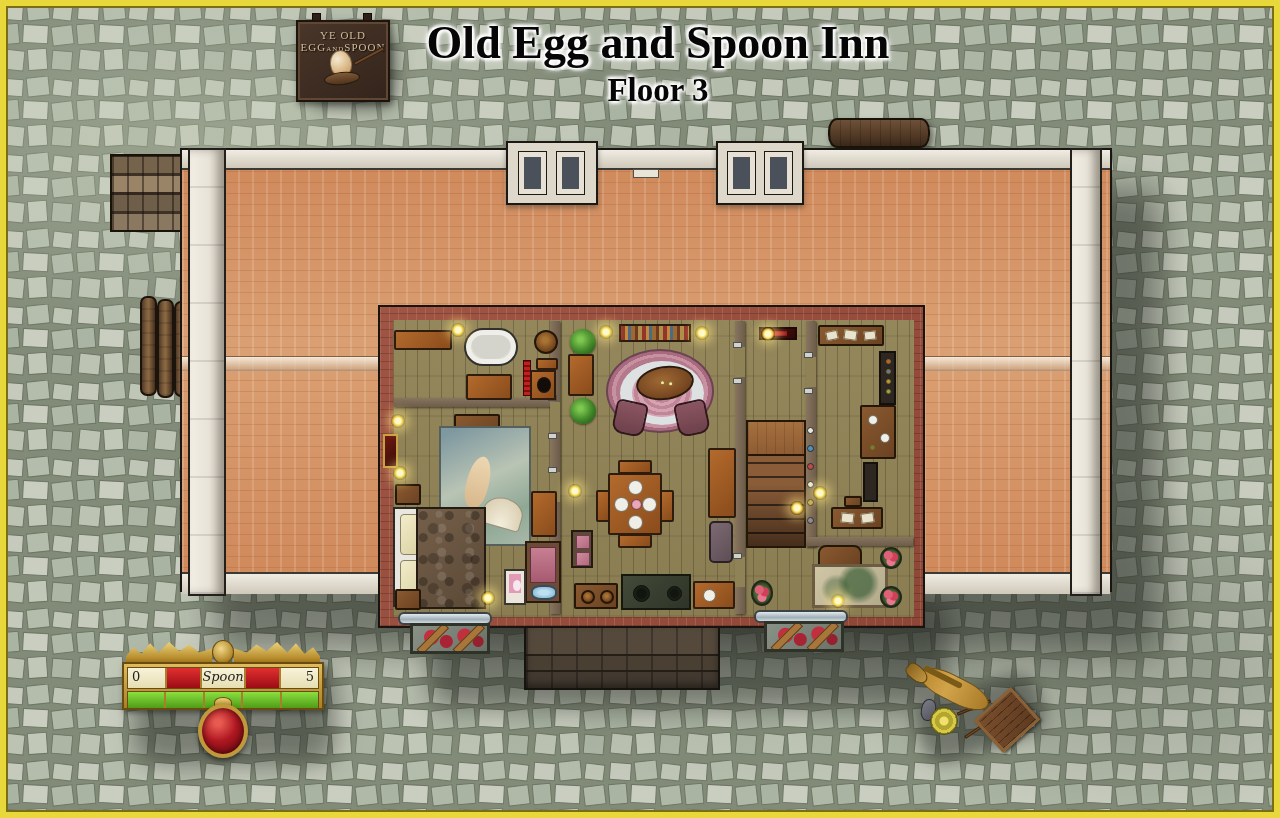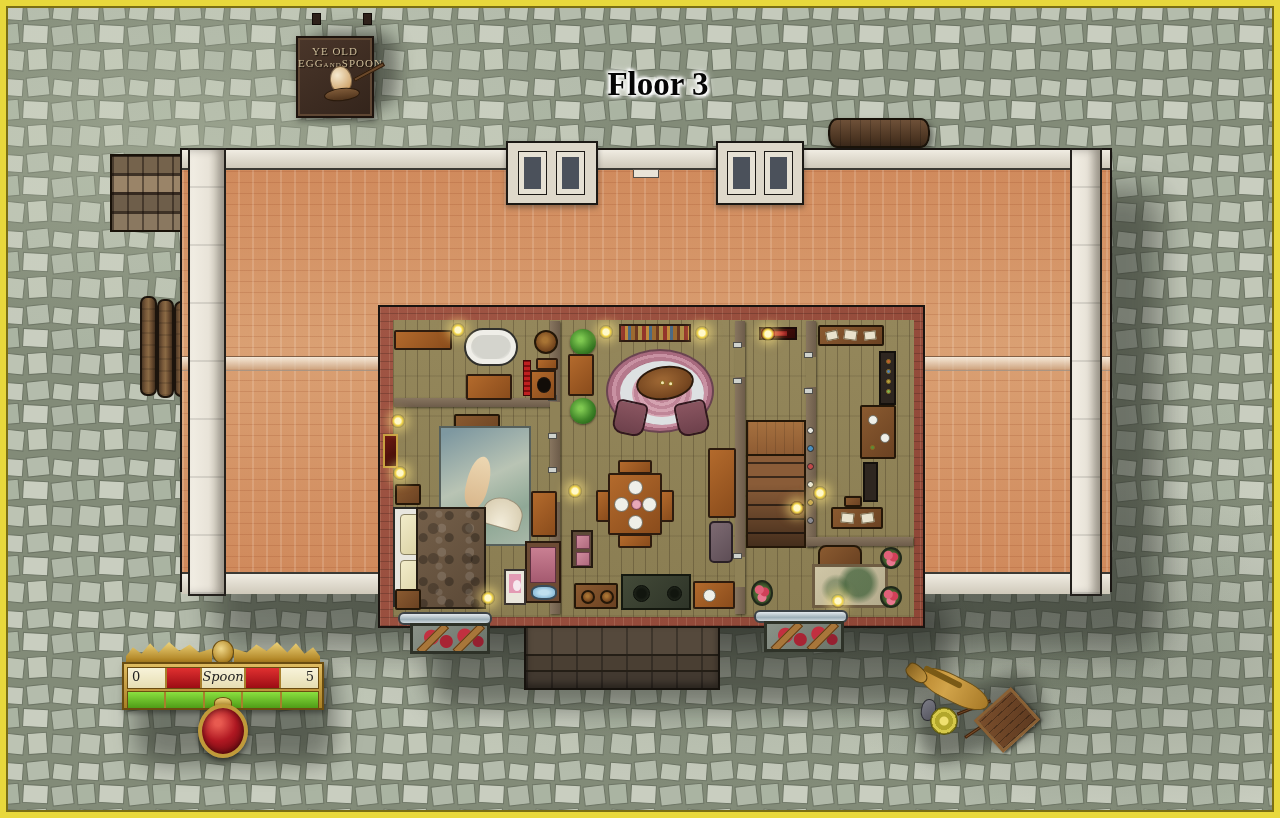--- a/index.html
+++ b/index.html
@@ -132,35 +132,35 @@
     box-shadow:inset 0 -4px 7px rgba(0,0,0,0.4);}
   .roller{z-index:5;background:linear-gradient(180deg,#e3e9ec,#9fb0b8 60%,#cfd8dc);border:2px solid #3c4246;border-radius:6px;}
   .fbox{z-index:5;overflow:hidden;border:3px solid #2e3228;background:
     radial-gradient(circle at 25% 45%,#c23040 0 7px,transparent 8px),
     radial-gradient(circle at 45% 62%,#a82434 0 6px,transparent 7px),
     radial-gradient(circle at 70% 40%,#c23040 0 7px,transparent 8px),
     radial-gradient(circle at 88% 62%,#952030 0 5px,transparent 6px),
     linear-gradient(135deg,#8a9288,#6a7268);}
   .strap{top:-6px;width:8px;height:150%;background:#a8763a;border:1px solid #5e3c16;transform:rotate(45deg);}
   
-  .sign{left:296px;top:36px;width:78px;height:82px;z-index:7;border:2px solid #1e140e;
+  .sign{left:296px;top:20px;width:94px;height:82px;z-index:7;border:2px solid #1e140e;
     background:linear-gradient(145deg,#4a362a,#33241b);box-shadow:inset 0 0 0 2px #5f4734,2px 3px 6px rgba(30,32,28,0.5);}
   .sign-tab{top:13px;width:9px;height:12px;background:#2e211a;border:1px solid #120c08;z-index:7;}
   .sign-text{width:100%;text-align:center;color:#cdbd9a;font-family:"Liberation Serif",serif;
     text-shadow:1px 1px 1px #120c06;letter-spacing:1px;}
   .egg{left:32px;top:28px;width:22px;height:28px;border-radius:50%;transform:rotate(-8deg);
     background:radial-gradient(circle at 35% 30%,#f5ead0,#cfa36a 75%,#96683a);border:1px solid rgba(50,34,18,0.5);}
   .spoon-bowl{left:26px;top:50px;width:36px;height:13px;border-radius:50%;transform:rotate(-6deg);
     background:linear-gradient(180deg,#7e5a38,#50341c);border:1px solid #2a1a0c;}
   .spoon-handle{left:56px;top:40px;width:34px;height:4px;background:#6a482a;border:1px solid #2a1a0c;
     transform:rotate(-28deg);transform-origin:left center;}
   .title-main{left:398px;top:16px;width:520px;text-align:center;z-index:7;
     font-weight:bold;font-size:46px;color:#060606;
     text-shadow:0 0 4px #fff,0 0 4px #fff,2px 2px 3px #fff,-2px -2px 3px #fff,0 0 9px #fff;}
-  .title-sub{left:398px;top:66px;width:520px;text-align:center;z-index:7;
+  .title-sub{left:398px;top:72px;width:520px;text-align:center;z-index:7;
     font-weight:bold;font-size:33px;color:#060606;
     text-shadow:0 0 4px #fff,0 0 4px #fff,2px 2px 3px #fff,-2px -2px 3px #fff,0 0 8px #fff;}
   
   .wing{z-index:7;background:linear-gradient(180deg,#ecd27a,#b08424 70%,#8a6418);
     clip-path:polygon(0 55%,8% 20%,18% 45%,28% 5%,38% 40%,50% 0,62% 35%,74% 10%,85% 40%,100% 25%,100% 100%,0 100%);}
   .wing-head{z-index:7;border-radius:50%;background:radial-gradient(circle at 40% 35%,#f0d88a,#b08424 70%,#7c5a14);border:1px solid #6a4c10;}
   .scale-frame{left:122px;top:662px;width:202px;height:48px;z-index:8;padding:3px;
     background:linear-gradient(180deg,#dfbb60,var(--scale-gold,#a87f24));
     border:2px solid #6a4c10;box-shadow:2px 3px 5px rgba(30,32,28,0.5);}
   .scale-row-top{display:flex;height:20px;border:1px solid #6a4c10;}
@@ -412,20 +412,21 @@
   <div class="abs sign">
     <div class="abs sign-text" style="top:7px;font-size:11px">YE OLD</div>
     <div class="abs sign-text" style="top:19px;font-size:11px">
       <span>EGG</span><span style="font-size:7px">AND</span><span>SPOON</span>
     </div>
     <div class="abs egg"></div>
     <div class="abs spoon-bowl"></div>
     <div class="abs spoon-handle"></div>
   </div>
 
+  <div class="abs title-main">Old Egg and Spoon Inn</div>
   <div class="abs title-sub">Floor 3</div>
 
   <div class="abs wing" style="left:126px;top:642px;width:86px;height:26px"></div>
   <div class="abs wing" style="left:234px;top:642px;width:86px;height:26px;transform:scaleX(-1)"></div>
   <div class="abs wing-head" style="left:212px;top:640px;width:22px;height:24px"></div>
   <div class="abs scale-frame">
     <div class="scale-row-top">
       <div class="seg seg-cream" style="padding-left:4px">0</div>
       <div class="seg seg-red"></div>
       <div class="seg seg-cream" style="text-align:center;font-style:italic">Spoon</div>

